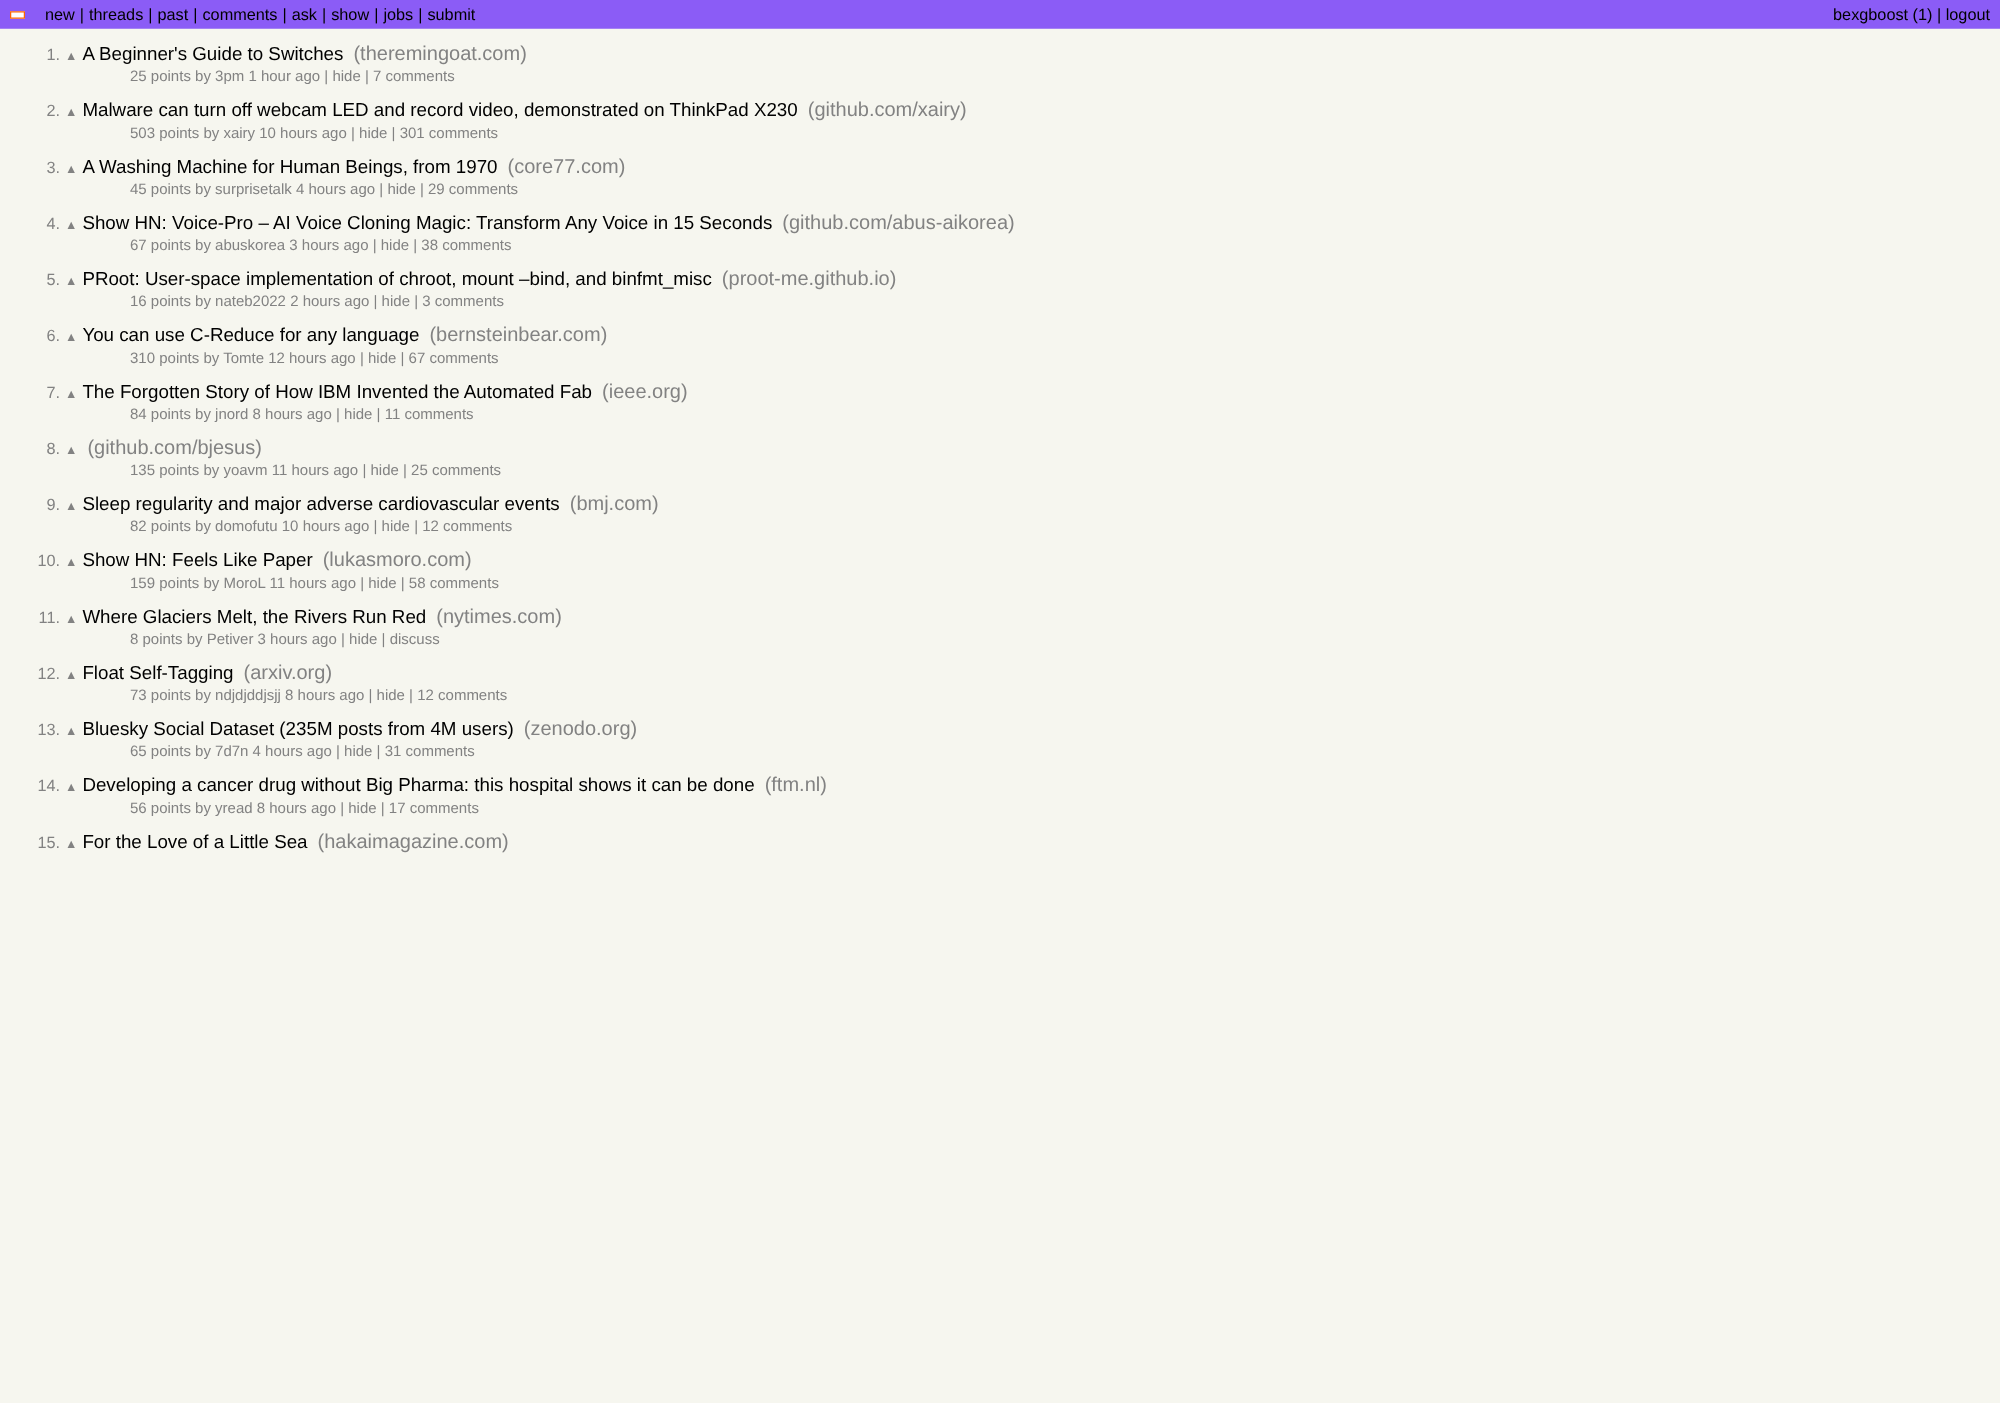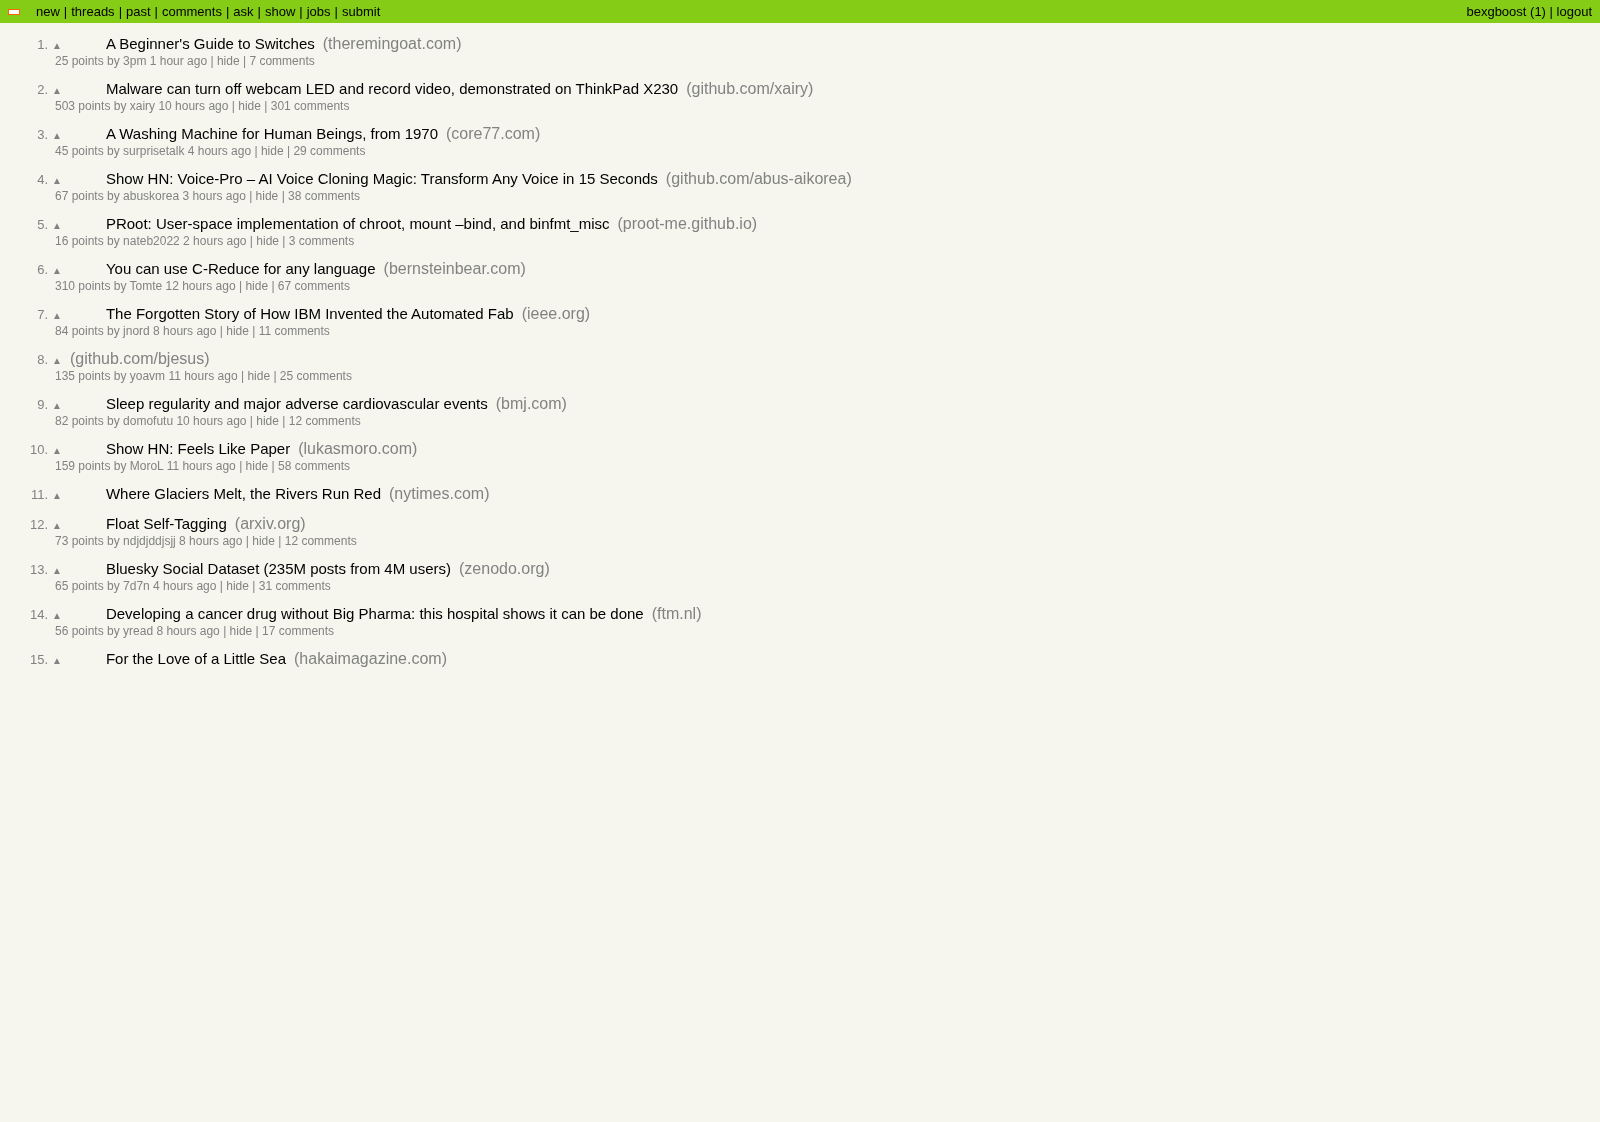--- a/index.html
+++ b/index.html
@@ -3,21 +3,21 @@
   <meta charset="utf-8">
   <style>
     * { margin: 0; padding: 0; box-sizing: border-box; }
     body {
       background-color: #f6f6ef;
       font-family: Verdana, Geneva, sans-serif;
       font-size: 13px;
       color: #000;
     }
     #header {
-      background-color: #84cc16;
+      background-color: #8b5cf6;
       padding: 4px 8px;
       display: flex;
       align-items: center;
       gap: 6px;
     }
     #hn-logo {
       background: white;
       color: #ff6600;
       font-weight: bold;
       font-size: 14px;
@@ -75,31 +75,30 @@
       color: #828282;
       font-size: 10px;
       cursor: pointer;
       flex-shrink: 0;
       margin-top: -1px;
     }
     .story-title {
       font-size: 15px;
       color: #000;
       text-decoration: none;
-      margin-left: 40px;
     }
     .story-domain {
       color: #828282;
       font-size: 16px;
       margin-left: 4px;
     }
     .story-meta {
       color: #828282;
       font-size: 12px;
-      margin-left: 35px;
+      margin-left: 84px;
       margin-top: 1px;
     }
     .story-meta a {
       color: #828282;
       text-decoration: none;
     }
   </style>
 </head>
 <body>
 
@@ -220,20 +219,21 @@
       </div>
       <div class="story-meta"><span>159 points by MoroL </span><span>11 hours ago</span><span> | </span><a href="#">hide</a><span> | </span><a href="#">58 comments</a></div>
     </div>
     <div class="story-item">
       <div class="story-line">
         <span class="story-number">11.</span>
         <span class="upvote">▲</span>
         <a class="story-title" href="#">Where Glaciers Melt, the Rivers Run Red</a>
         <span class="story-domain">(nytimes.com)</span>
       </div>
+      <div class="story-meta"><span>8 points by Petiver </span><span>3 hours ago</span><span> | </span><a href="#">hide</a><span> | </span><a href="#">discuss</a></div>
     </div>
     <div class="story-item">
       <div class="story-line">
         <span class="story-number">12.</span>
         <span class="upvote">▲</span>
         <a class="story-title" href="#">Float Self-Tagging</a>
         <span class="story-domain">(arxiv.org)</span>
       </div>
       <div class="story-meta"><span>73 points by ndjdjddjsjj </span><span>8 hours ago</span><span> | </span><a href="#">hide</a><span> | </span><a href="#">12 comments</a></div>
     </div>

